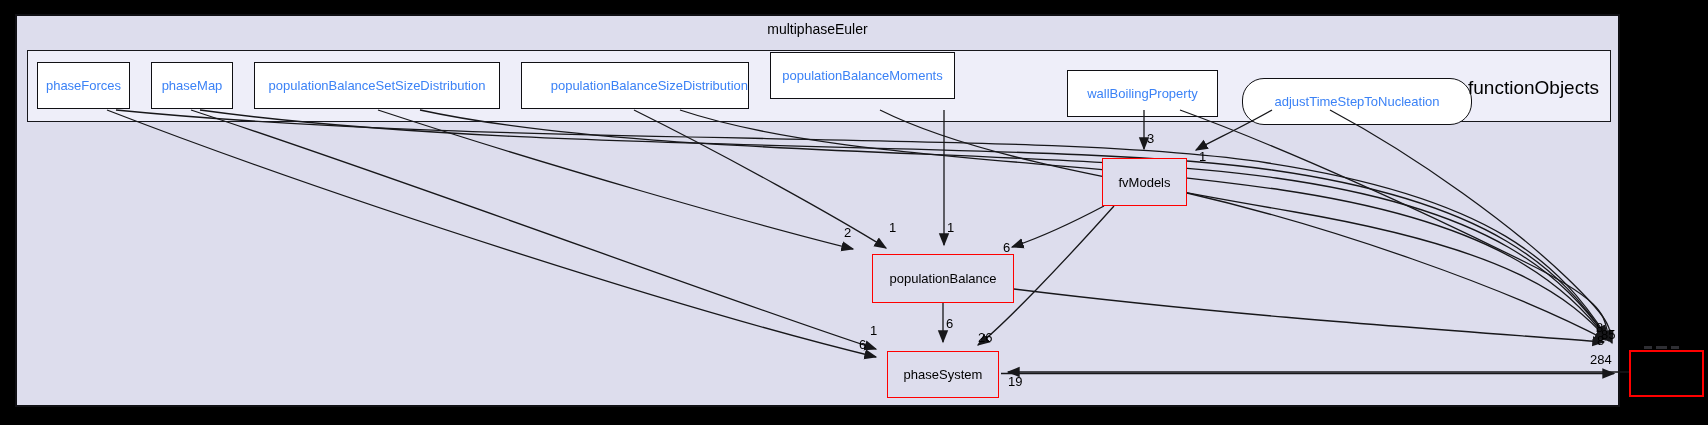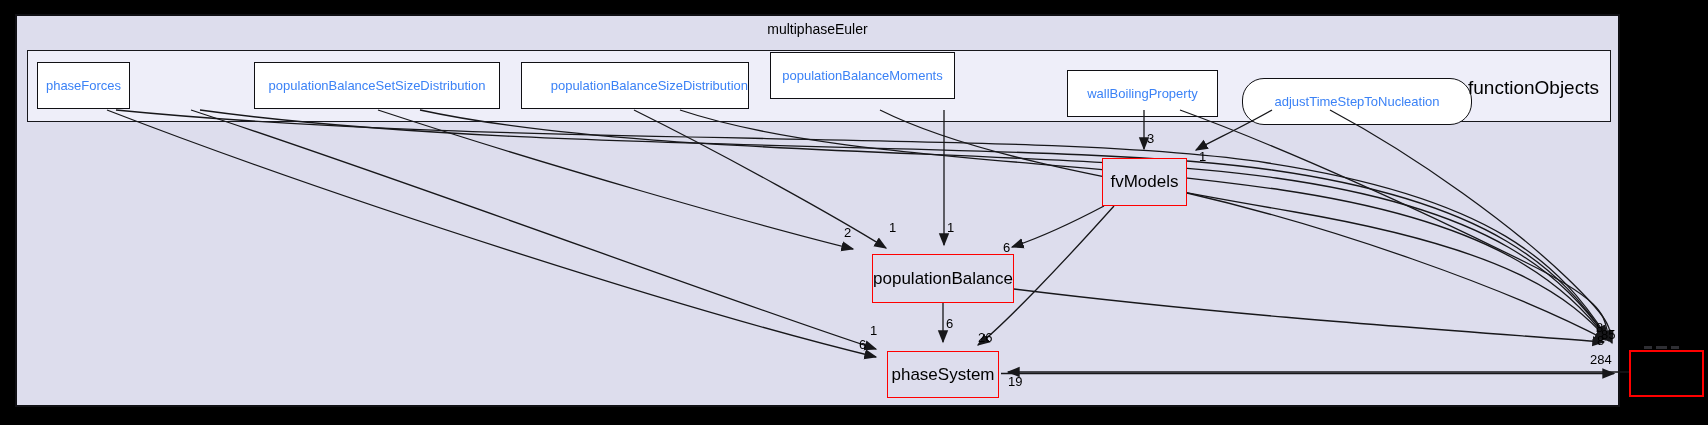--- a/index.html
+++ b/index.html
@@ -11,40 +11,43 @@
                font-size:14px;color:#000;}
   .cluster{position:absolute;left:10px;top:34px;width:1584px;height:72px;
            box-sizing:border-box;background:#eeeef9;border:1px solid #17171c;}
   .node{position:absolute;display:flex;align-items:center;justify-content:center;
         background:#fff;border:1px solid #101014;box-sizing:border-box;
         font-size:13px;color:#3b82f6;white-space:nowrap;cursor:pointer;}
   .cluster-label{position:absolute;top:26px;left:1440px;width:160px;
                  font-size:19px;color:#000;}
   .rednode{position:absolute;display:flex;align-items:center;justify-content:center;
            background:#dddded;border:1.5px solid #ff0000;box-sizing:border-box;
-           font-size:17px;color:#000;white-space:nowrap;cursor:pointer;z-index:3;}
+           font-size:13px;color:#000;white-space:nowrap;cursor:pointer;z-index:3;}
   .extnode{position:absolute;left:1629px;top:350px;width:75px;height:47px;
            box-sizing:border-box;background:#000;border:2px solid #ff0000;
            cursor:pointer;z-index:3;}
   .ext-dash{position:absolute;height:3px;background:#2e2e33;z-index:3;}
   .edge-layer{position:absolute;left:0;top:0;width:1708px;height:425px;
               z-index:2;pointer-events:none;}
   .elabel{position:absolute;font-size:13px;line-height:1;color:#000;z-index:4;}
 </style>
 </head>
 <body>
 
 <div class="canvas">
 
   <div class="outer">
     <div class="outer-title">multiphaseEuler</div>
 
     <div class="cluster">
       <div class="node" style="left:9px;top:11px;width:93px;height:47px;">
         <span>phaseForces</span>
+      </div>
+      <div class="node" style="left:123px;top:11px;width:82px;height:47px;">
+        <span>phaseMap</span>
       </div>
       <div class="node" style="left:226px;top:11px;width:246px;height:47px;">
         <span>populationBalanceSetSizeDistribution</span>
       </div>
       <div class="node" style="left:493px;top:11px;width:228px;height:47px;justify-content:flex-end;">
         <span>populationBalanceSizeDistribution</span>
       </div>
       <div class="node" style="left:742px;top:1px;width:185px;height:47px;">
         <span>populationBalanceMoments</span>
       </div>

